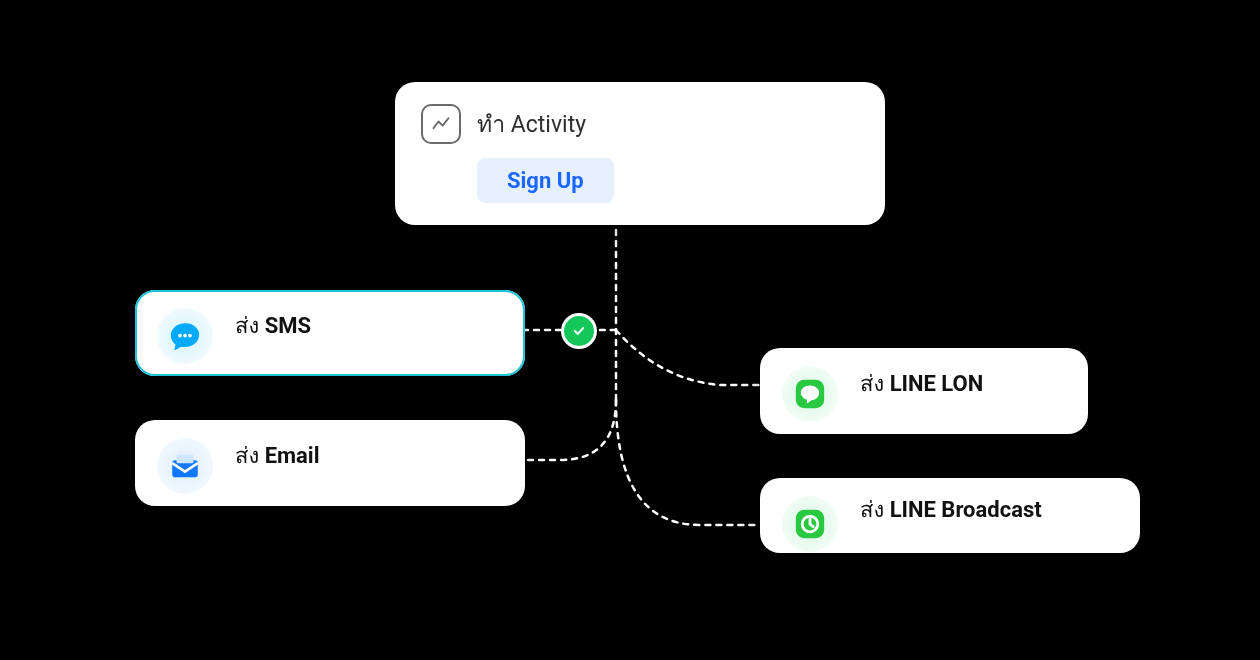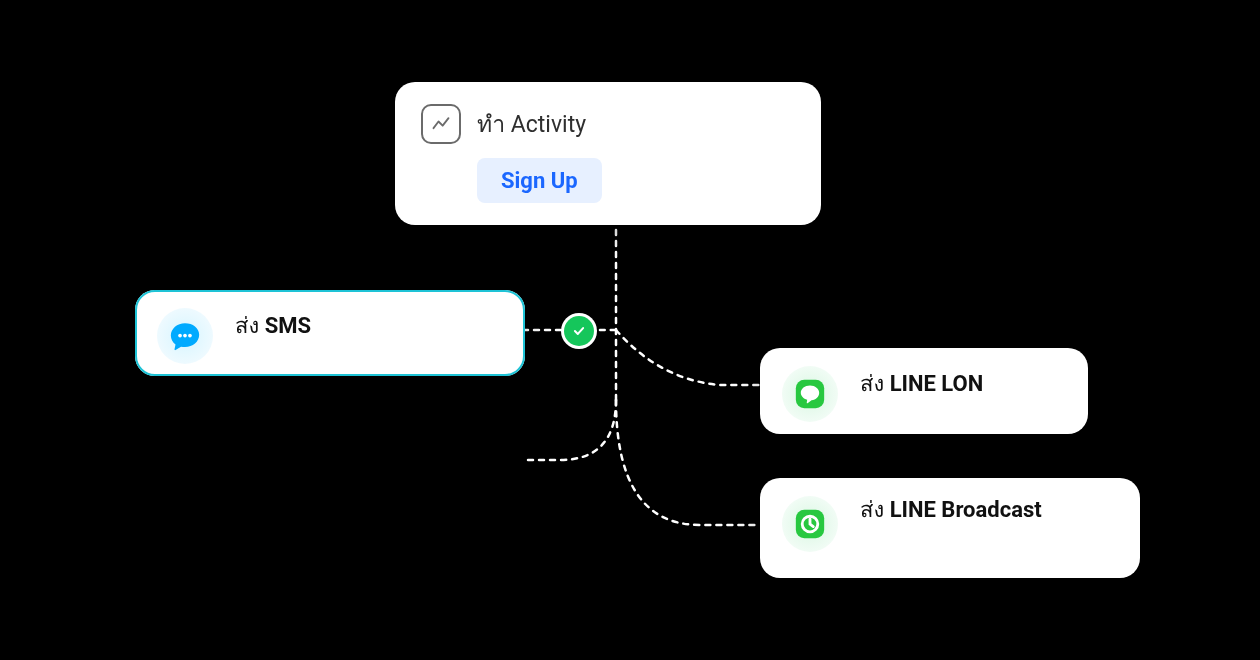--- a/index.html
+++ b/index.html
@@ -35,21 +35,21 @@
     color: #6b6b6b;
   }
   .activity-title { font-size: 23px; color: #2f2f2f; }
   .badge-signup {
     margin-left: 56px;
     display: inline-block;
     background: #e7f0ff;
     color: #1b67ff;
     font-weight: 700;
     font-size: 22px;
-    padding: 10px 24px;
+    padding: 10px 30px;
     border-radius: 8px;
   }
 
   .channel-icon {
     width: 56px; height: 56px;
     border-radius: 50%;
     display: flex; align-items: center; justify-content: center;
     flex-shrink: 0;
     margin-right: 22px;
   }
@@ -87,21 +87,21 @@
       <path d="M616 330 Q 598 330 585 330 L 525 330"></path>
 
       <path d="M616 400 Q 616 460 560 460 L 525 460"></path>
 
       <path d="M616 330 Q 660 380 720 385 L 760 385"></path>
 
       <path d="M616 400 Q 616 525 700 525 L 760 525"></path>
     </g>
   </svg>
 
-  <div class="card activity-card" style="left:395px; top:82px; width:426px;">
+  <div class="card activity-card" style="left:395px; top:82px; width:490px;">
     <div class="activity-head">
       <div class="activity-icon">
         <svg width="20" height="20" viewBox="0 0 24 24" stroke="currentColor" stroke-width="2.2" fill="none" stroke-linecap="round" stroke-linejoin="round">
             <path d="M3 17 L9 9 L14 14 L21 5"></path>
           </svg>
       </div>
       <div class="activity-title">ทำ Activity</div>
     </div>
     <div class="badge-signup">Sign Up</div>
   </div>
@@ -115,36 +115,50 @@
           <circle cx="15.5" cy="11.7" r="1.3" fill="#fff"></circle>
         </svg>
     </div>
     <div class="channel-label">
       <span class="verb">ส่ง</span>
       <span> </span>
       <span class="noun">SMS</span>
     </div>
   </div>
 
+  <div class="card" style="left:135px; top:420px; width:390px; height:86px;">
+    <div class="channel-icon ic-email">
+      <svg width="34" height="34" viewBox="0 0 24 24">
+          <rect x="3" y="8" width="18" height="12" rx="2" fill="#0f78ff"></rect>
+          <path d="M3 10l9 6 9-6" stroke="#fff" stroke-width="1.8" fill="none"></path>
+          <rect x="6" y="4" width="12" height="6" rx="1" fill="#cfe6ff"></rect>
+        </svg>
+    </div>
+    <div class="channel-label">
+      <span class="verb">ส่ง</span>
+      <span> </span>
+      <span class="noun">Email</span>
+    </div>
+  </div>
 
   <div class="card" style="left:760px; top:348px; width:328px; height:86px;">
     <div class="channel-icon ic-line">
       <svg width="34" height="34" viewBox="0 0 24 24">
           <rect x="2" y="2" width="20" height="20" rx="6" fill="#28c840"></rect>
           <path d="M12 6c-3.6 0-6.5 2.3-6.5 5.1 0 2.3 1.9 4.2 4.5 4.9l-.3 2.1c-.05.33.32.55.58.35l2.8-2.1c3.2-.2 5.4-2.3 5.4-5.2C18.5 8.3 15.6 6 12 6z" fill="#fff"></path>
         </svg>
     </div>
     <div class="channel-label">
       <span class="verb">ส่ง</span>
       <span> </span>
       <span class="noun">LINE LON</span>
     </div>
   </div>
 
-  <div class="card" style="left:760px; top:478px; width:380px; height:100px;">
+  <div class="card" style="left:760px; top:478px; width:380px; height:75px;">
     <div class="channel-icon ic-line">
       <svg width="34" height="34" viewBox="0 0 24 24">
           <rect x="2" y="2" width="20" height="20" rx="6" fill="#28c840"></rect>
           <circle cx="12" cy="12" r="5.5" fill="none" stroke="#fff" stroke-width="2"></circle>
           <path d="M12 8.5V12l2.3 1.8" stroke="#fff" stroke-width="2" stroke-linecap="round" fill="none"></path>
         </svg>
     </div>
     <div class="channel-label" style="line-height:1.25;">
       <span class="verb">ส่ง</span>
       <span> </span>

